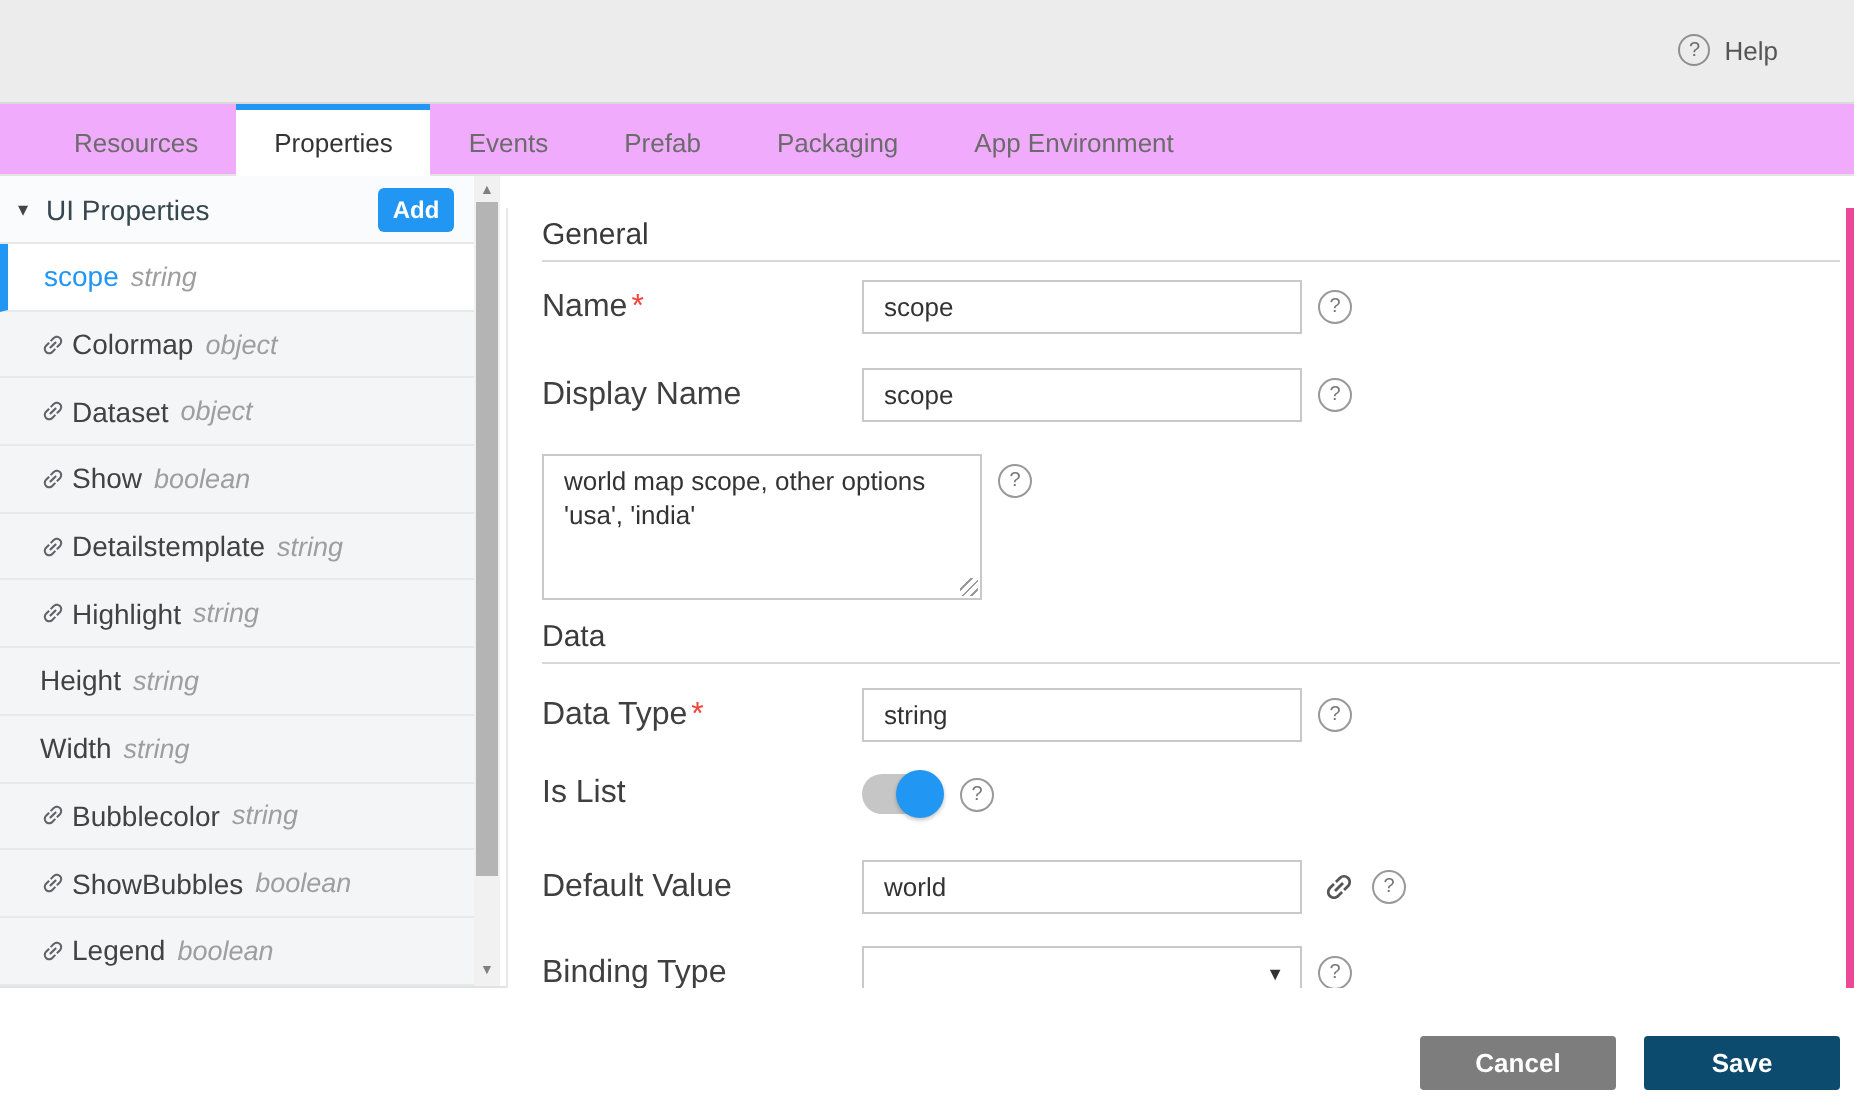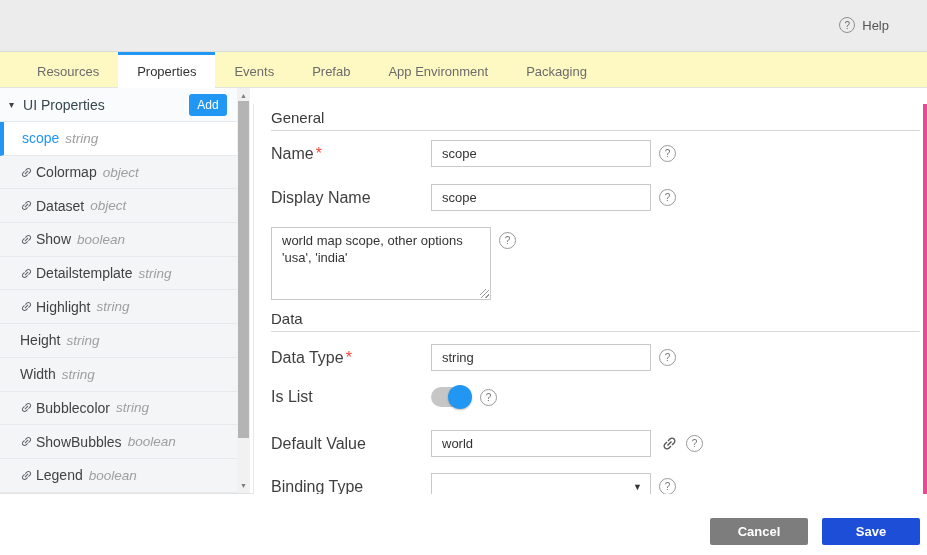--- a/index.html
+++ b/index.html
@@ -6,33 +6,33 @@
   body{font-family:"Liberation Sans",sans-serif;}
   .app{position:relative;width:927px;height:555px;background:#fff;overflow:hidden;color:#333;}
 
   
   .header{position:absolute;top:0;left:0;right:0;height:52px;background:#ececec;border-bottom:1px solid #d9d9d9;box-sizing:border-box;}
   .title{position:absolute;left:22px;top:16px;font-size:17px;color:#3d3d3d;}
   .help{position:absolute;right:38px;top:17px;display:flex;align-items:center;gap:7px;font-size:13px;color:#555;cursor:pointer;}
   .circle-q{width:16px;height:16px;border:1px solid #8f8f8f;border-radius:50%;font-size:10px;display:flex;align-items:center;justify-content:center;color:#6e6e6e;box-sizing:border-box;}
 
   
-  .tabbar{position:absolute;top:52px;left:0;right:0;height:36px;background:#fef9c3;border-bottom:1px solid #e3e3e3;display:flex;padding-left:18px;box-sizing:border-box;}
+  .tabbar{position:absolute;top:52px;left:0;right:0;height:36px;background:#f0abfc;border-bottom:1px solid #e3e3e3;display:flex;padding-left:18px;box-sizing:border-box;}
   .tab{padding:0 19px;display:flex;align-items:center;font-size:13px;color:#6b6b6b;cursor:pointer;border-top:3px solid transparent;height:36px;box-sizing:border-box;white-space:nowrap;}
   .tab.active{background:#fff;color:#333;border-top-color:#2196f3;}
 
   
   .body{position:absolute;top:88px;left:0;width:927px;height:406px;box-sizing:border-box;border-bottom:1px solid #e2e2e2;}
 
   
   .sidebar{position:absolute;left:0;top:0;width:253px;height:405px;}
   .sb-header{position:relative;height:34px;width:237px;background:#fafbfc;border-bottom:1px solid #e6e9eb;display:flex;align-items:center;box-sizing:border-box;}
   .sb-caret{margin-left:9px;font-size:10px;color:#444;}
   .sb-title{margin-left:9px;font-size:14px;color:#37474f;}
-  .add-btn{position:absolute;right:10px;top:6px;width:38px;height:22px;background:#2196f3;color:#fff;font-size:12px;font-weight:normal;border:none;border-radius:3px;cursor:pointer;font-family:inherit;}
+  .add-btn{position:absolute;right:10px;top:6px;width:38px;height:22px;background:#2196f3;color:#fff;font-size:12px;font-weight:bold;border:none;border-radius:3px;cursor:pointer;font-family:inherit;}
   .sb-list{width:237px;}
   .sb-item{height:33.7px;display:flex;align-items:center;background:#f4f5f7;border-bottom:1px solid #e7eaec;padding-left:20px;box-sizing:border-box;font-size:14px;color:#424242;cursor:pointer;}
   .sb-item.selected{background:#fff;border-left:4px solid #2196f3;padding-left:18px;}
   .sb-item.selected .item-name{color:#2196f3;}
   .chain-icon{width:13px;height:13px;margin-right:3px;color:#5f6368;flex:0 0 auto;display:flex;align-items:center;justify-content:center;}
   .chain-icon svg{transform:rotate(-45deg);display:block;}
   .item-type{font-style:italic;color:#9e9e9e;margin-left:6px;font-size:13.5px;}
 
   
   .sb-scroll{position:absolute;left:237px;top:0;width:13px;height:405px;background:#f1f1f1;}
@@ -59,41 +59,41 @@
   .toggle .knob{position:absolute;right:-3px;top:-2px;width:24px;height:24px;background:#2196f3;border-radius:50%;box-shadow:0 1px 2px rgba(0,0,0,.25);}
   .link-btn{width:17px;height:17px;margin-left:10px;color:#555;display:flex;align-items:center;justify-content:center;cursor:pointer;flex:0 0 auto;}
   .link-btn svg{transform:rotate(-45deg);display:block;}
   .select{width:220px;height:27px;box-sizing:border-box;border:1px solid #c9c9c9;display:flex;align-items:center;justify-content:flex-end;padding-right:8px;cursor:pointer;background:#fff;}
   .select .caret{font-size:9px;color:#333;}
 
   
   .footer{position:absolute;top:494px;left:0;right:0;height:61px;background:#fff;}
   .btn{position:absolute;top:24px;width:98px;height:27px;border:none;border-radius:2px;font-size:13px;font-weight:bold;font-family:inherit;}
   .btn-cancel{right:119px;background:#7d7d7d;color:#fff;cursor:pointer;}
-  .btn-save{right:7px;background:#1d4ed8;color:#fdfdfd;cursor:default;}
+  .btn-save{right:7px;background:#0c4a6e;color:#fdfdfd;cursor:default;}
 </style>
 </head>
 <body>
 
 <div class="app">
 
   <div class="header">
     <div class="help">
       <span class="circle-q">?</span>
       <span>Help</span>
     </div>
   </div>
 
   <div class="tabbar">
     <div class="tab">Resources</div>
     <div class="tab active">Properties</div>
     <div class="tab">Events</div>
     <div class="tab">Prefab</div>
+    <div class="tab">Packaging</div>
     <div class="tab">App Environment</div>
-    <div class="tab">Packaging</div>
   </div>
 
   <div class="body">
 
     <div class="sidebar">
       <div class="sb-header">
         <span class="sb-caret">▾</span>
         <span class="sb-title">UI Properties</span>
         <button class="add-btn">Add</button>
       </div>

